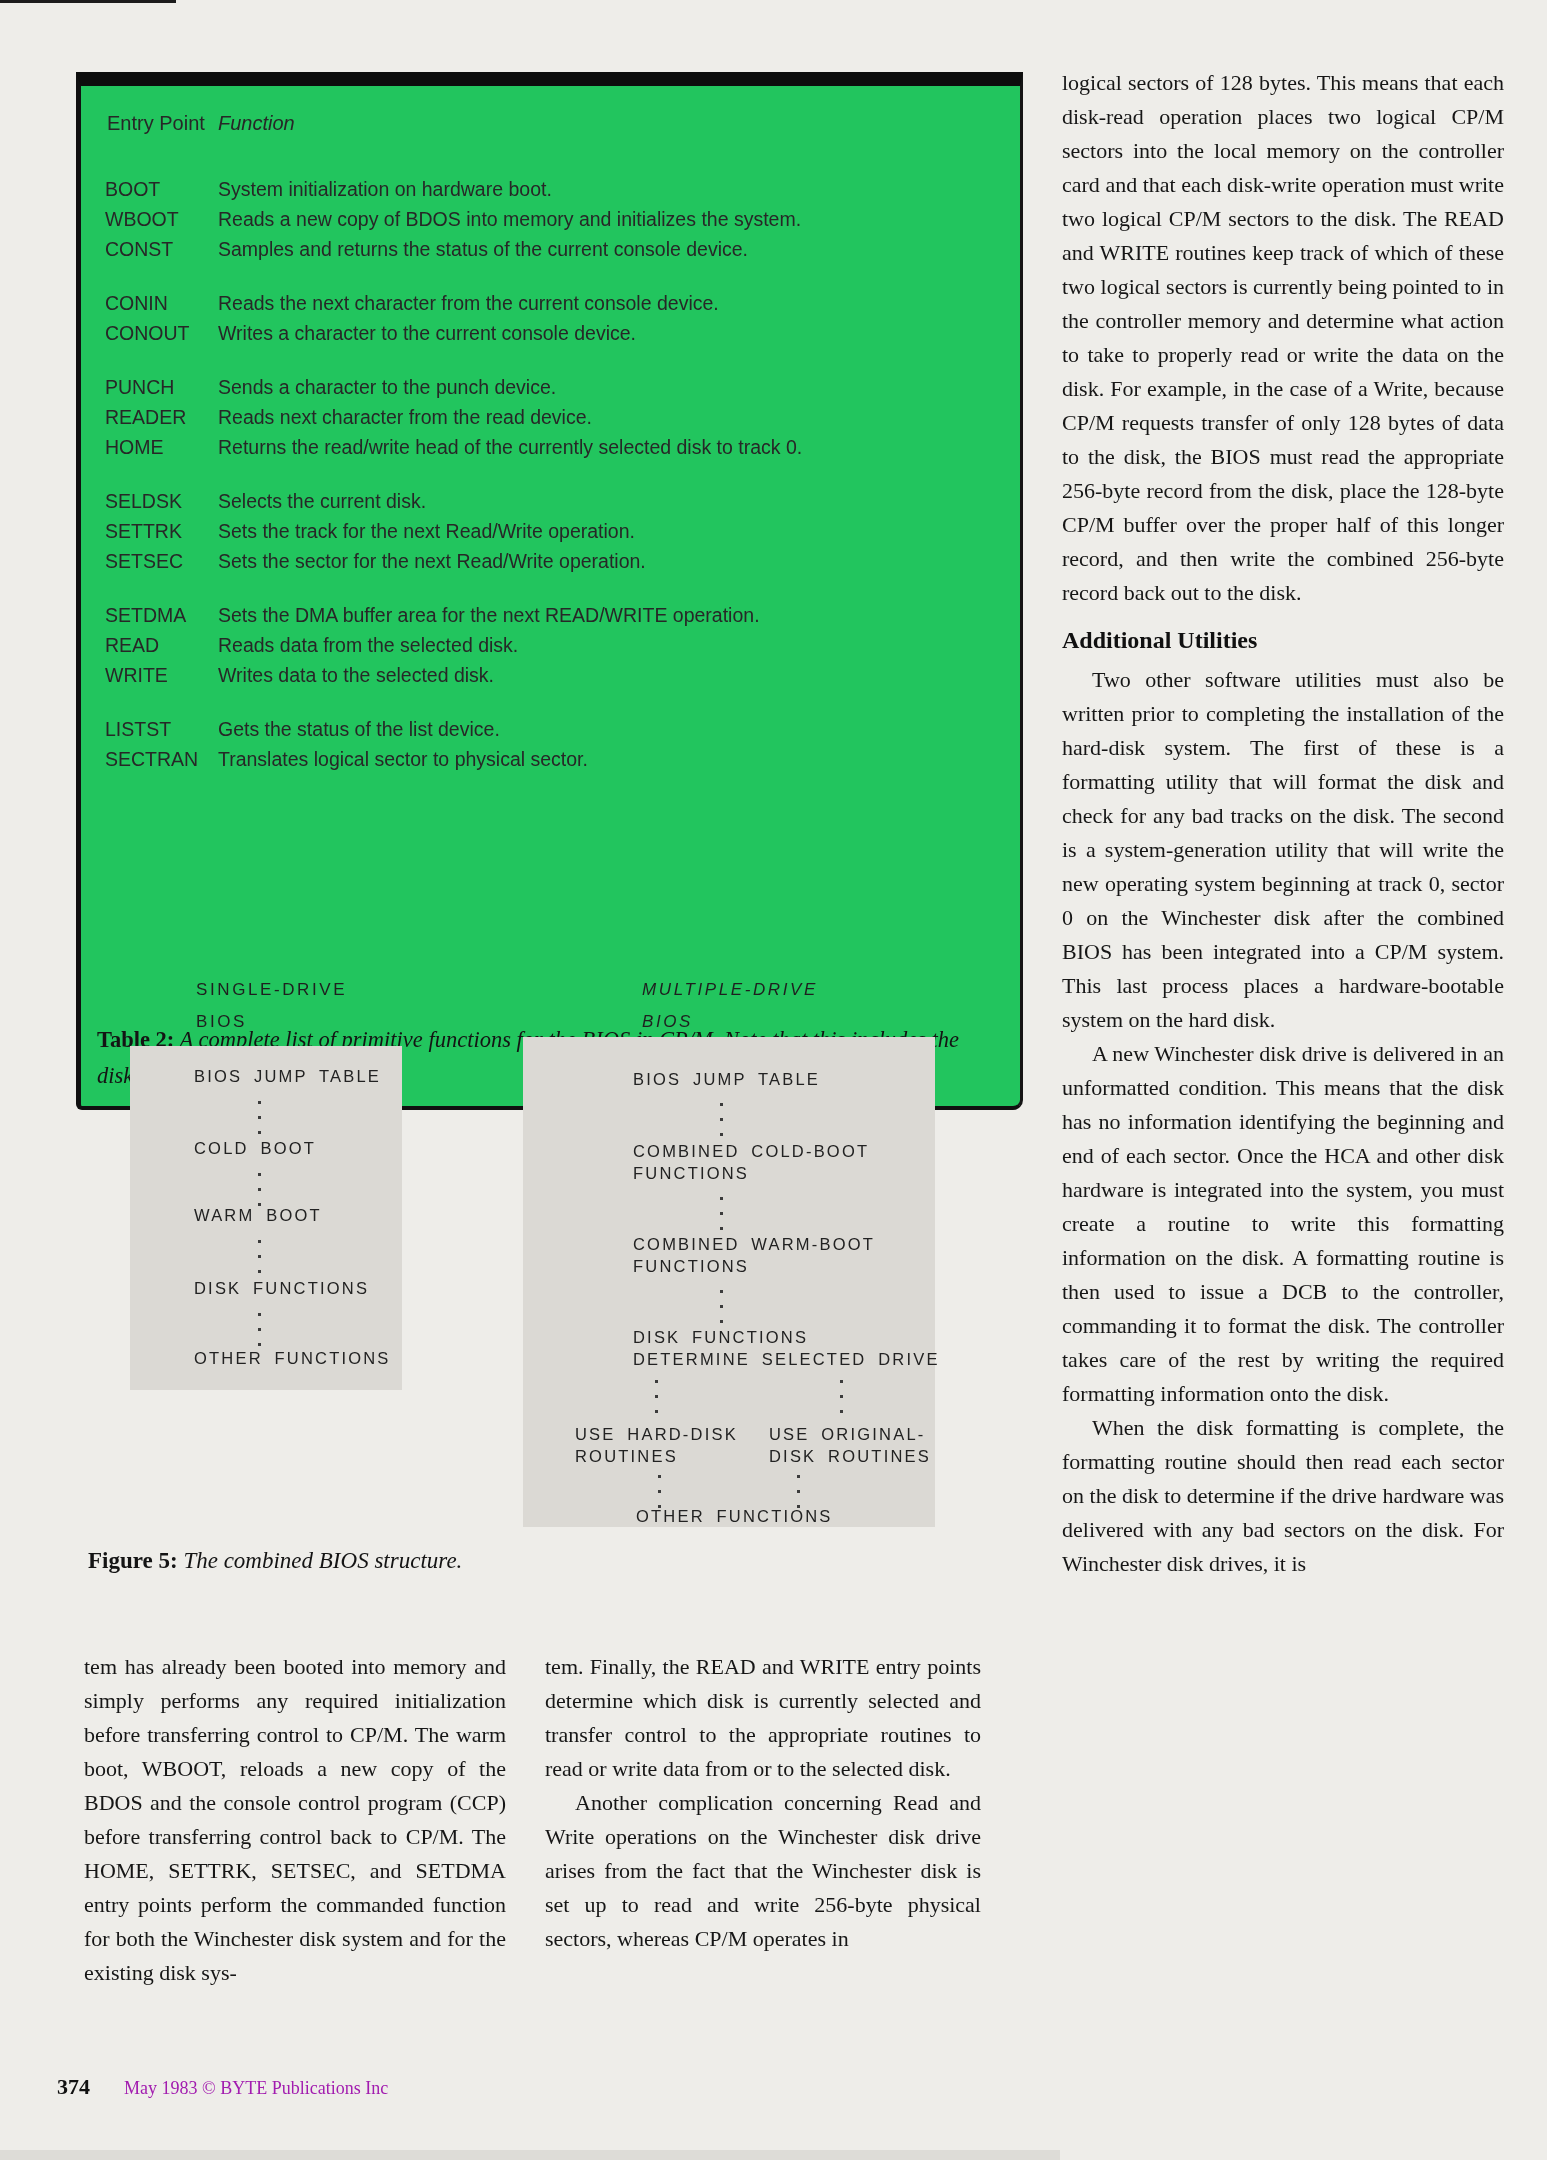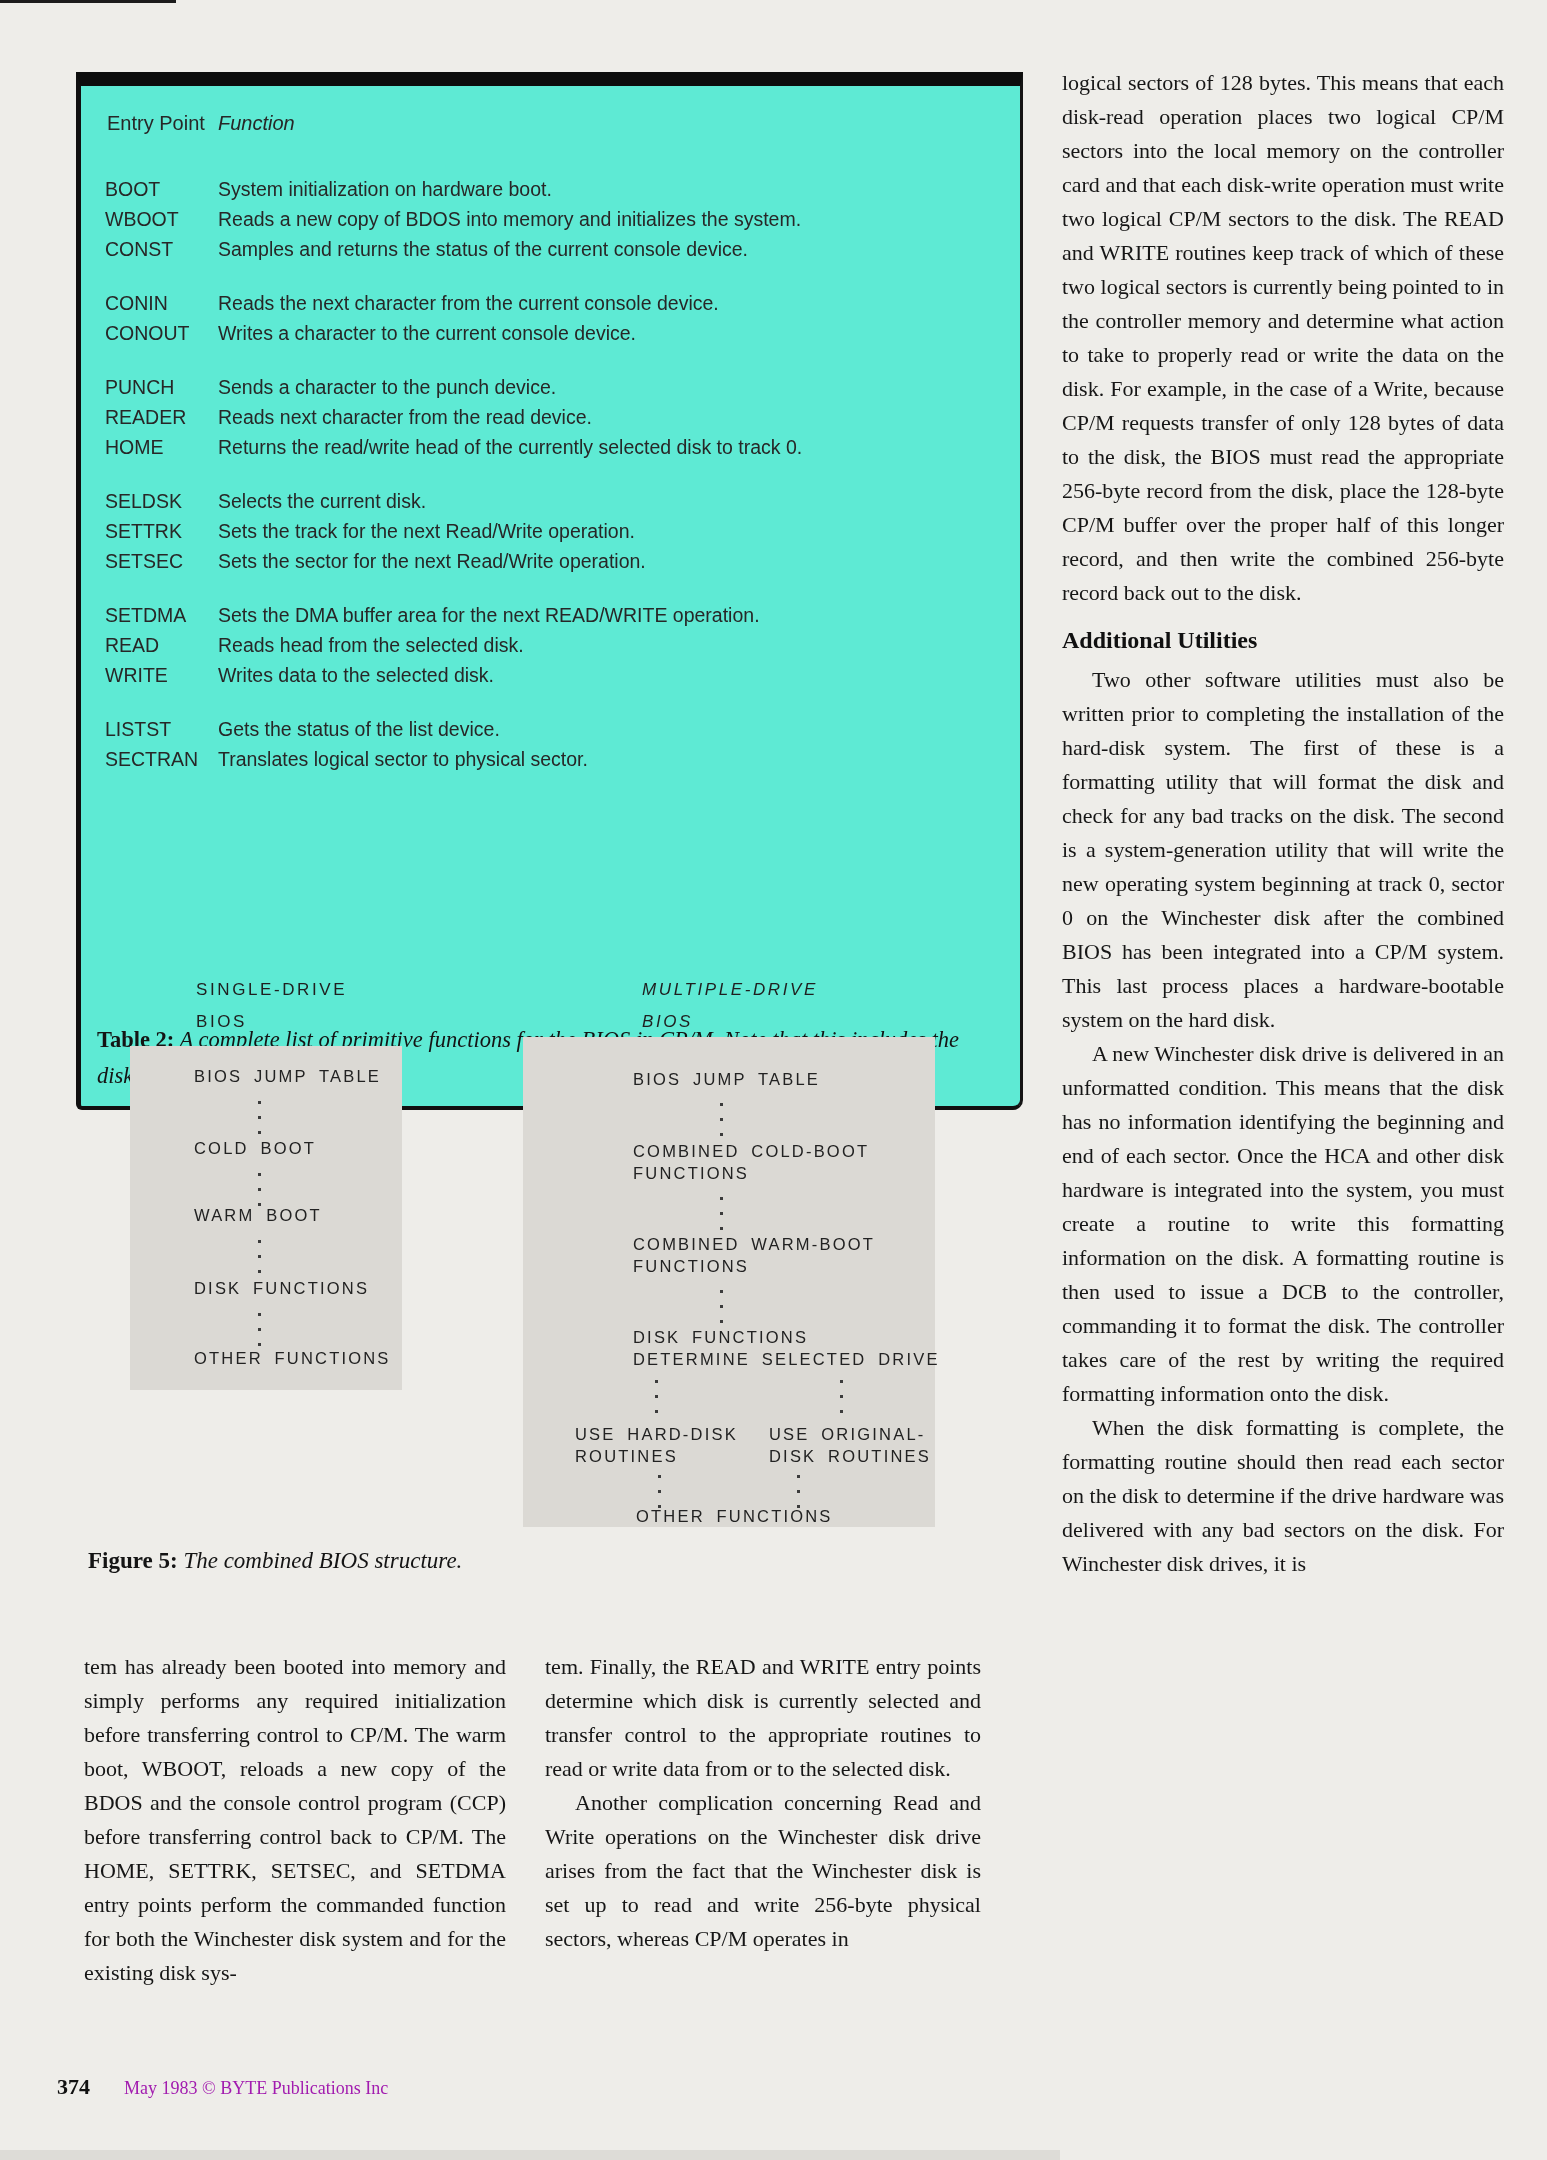--- a/index.html
+++ b/index.html
@@ -4,21 +4,21 @@
 <style>
   html,body{margin:0;padding:0;}
   .page{position:relative;width:1547px;height:2160px;background:#eeede9;overflow:hidden;
         font-family:"Liberation Serif",serif;color:#1a1a1a;}
   
   .scan-top{position:absolute;left:0;top:0;width:176px;height:3px;background:#1c1c1c;}
   .scan-bottom{position:absolute;left:0;top:2150px;width:1060px;height:10px;background:#dddcd7;}
 
   
   .table-box{position:absolute;left:76px;top:72px;width:947px;height:1038px;box-sizing:border-box;
-             background:#5eead4;border-top:14px solid #0d0d0d;border-left:5px solid #101010;
+             background:#22c55e;border-top:14px solid #0d0d0d;border-left:5px solid #101010;
              border-right:3px solid #151515;border-bottom:4px solid #101010;
              border-radius:0 0 10px 6px;}
   .t-sans{font-family:"Liberation Sans","DejaVu Sans",sans-serif;color:#272727;}
   .t-header{position:absolute;left:26px;top:26px;display:flex;font-size:20px;}
   .t-h1{width:111px;}
   .t-h2{font-style:italic;}
   .t-rows{position:absolute;left:24px;top:88px;right:16px;font-size:19.5px;}
   .t-group{margin-bottom:24px;}
   .t-row{display:flex;line-height:30px;}
   .t-name{width:113px;flex-shrink:0;}
@@ -122,21 +122,21 @@
           <span class="t-desc">Sets the sector for the next Read/Write operation.</span>
         </div>
       </div>
       <div class="t-group">
         <div class="t-row">
           <span class="t-name">SETDMA</span>
           <span class="t-desc">Sets the DMA buffer area for the next READ/WRITE operation.</span>
         </div>
         <div class="t-row">
           <span class="t-name">READ</span>
-          <span class="t-desc">Reads head from the selected disk.</span>
+          <span class="t-desc">Reads data from the selected disk.</span>
         </div>
         <div class="t-row">
           <span class="t-name">WRITE</span>
           <span class="t-desc">Writes data to the selected disk.</span>
         </div>
       </div>
       <div class="t-group">
         <div class="t-row">
           <span class="t-name">LISTST</span>
           <span class="t-desc">Gets the status of the list device.</span>

